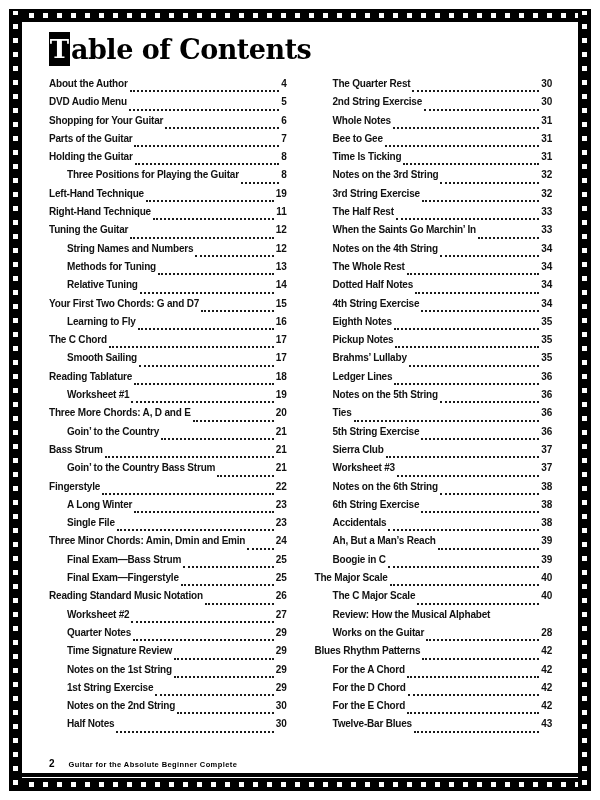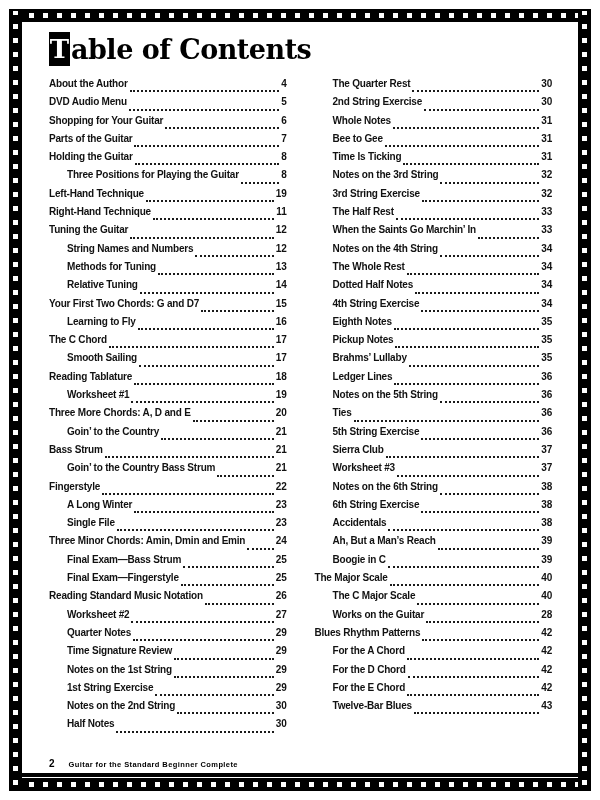--- a/index.html
+++ b/index.html
@@ -418,20 +418,23 @@
             <span class="toc-label">The Major Scale</span>
             <span class="toc-dots"></span>
             <span class="toc-page">40</span>
           </div>
           <div class="toc-row indent">
             <span class="toc-label">The C Major Scale</span>
             <span class="toc-dots"></span>
             <span class="toc-page">40</span>
           </div>
           <div class="toc-row indent">
+            <span class="toc-label">Review: How the Musical Alphabet</span>
+          </div>
+          <div class="toc-row indent">
             <span class="toc-label">Works on the Guitar</span>
             <span class="toc-dots"></span>
             <span class="toc-page">28</span>
           </div>
           <div class="toc-row">
             <span class="toc-label">Blues Rhythm Patterns</span>
             <span class="toc-dots"></span>
             <span class="toc-page">42</span>
           </div>
           <div class="toc-row indent">
@@ -454,16 +457,16 @@
             <span class="toc-dots"></span>
             <span class="toc-page">43</span>
           </div>
         </div>
     </div>
 
   </div>
 
   <div class="footer">
     <span class="footer-page">2</span>
-    <span class="footer-title">Guitar for the Standard Beginner Complete</span>
+    <span class="footer-title">Guitar for the Absolute Beginner Complete</span>
   </div>
 
 </div>
 
 </body></html>

